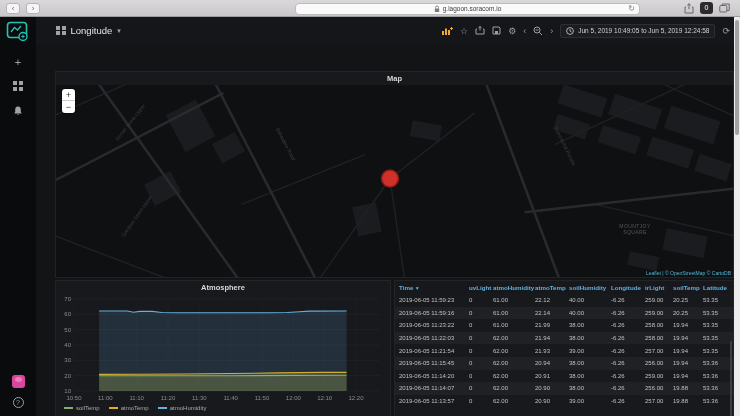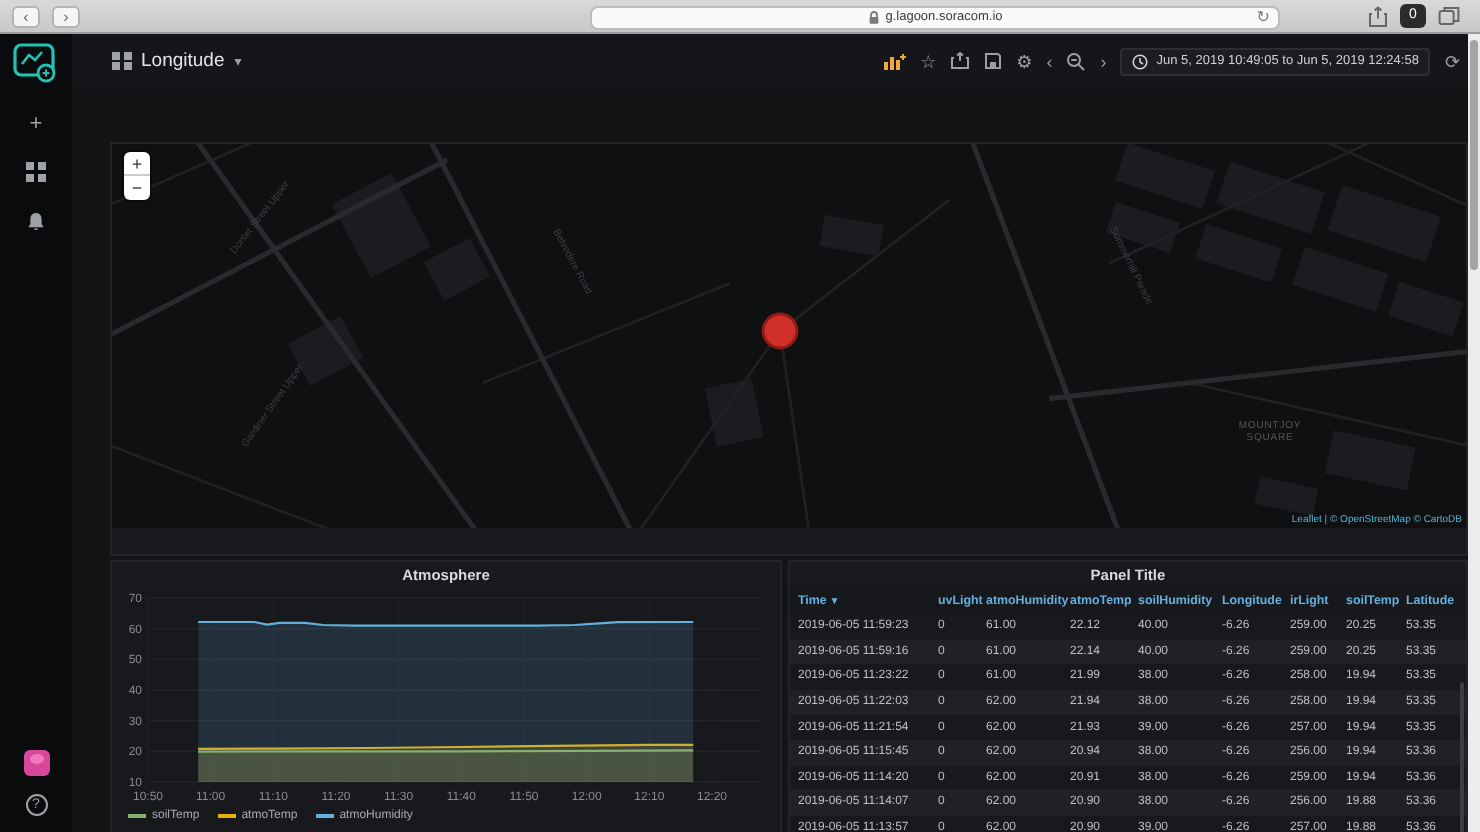--- a/index.html
+++ b/index.html
@@ -183,20 +183,23 @@
           </svg>
           <span class="time-text">Jun 5, 2019 10:49:05 to Jun 5, 2019 12:24:58</span>
         </div>
         <span class="nb-ic">⟳</span>
       </div>
     </div>
 
     <div class="dashboard">
 
       <div class="panel p-map">
+        <div class="panel-title">
+          <span>Map</span>
+        </div>
         <div class="map-area">
           <svg class="map-svg" viewBox="0 0 679 193" preserveAspectRatio="none">
             <rect x="0" y="0" width="679" height="193" fill="#0f1011"></rect>
             <g fill="#1a1c1f">
               <rect x="505" y="6" width="46" height="20" transform="rotate(18 528 16)"></rect>
               <rect x="556" y="16" width="50" height="22" transform="rotate(18 581 27)"></rect>
               <rect x="612" y="28" width="52" height="24" transform="rotate(18 638 40)"></rect>
               <rect x="500" y="34" width="34" height="16" transform="rotate(18 517 42)"></rect>
               <rect x="545" y="46" width="40" height="18" transform="rotate(18 565 55)"></rect>
               <rect x="594" y="58" width="44" height="20" transform="rotate(18 616 68)"></rect>
@@ -300,23 +303,20 @@
               <span>atmoTemp</span>
             </span>
             <span class="legend-item">
               <span class="legend-dash" style="background: rgb(100, 176, 223);"></span>
               <span>atmoHumidity</span>
             </span>
           </div>
       </div>
 
       <div class="panel p-table">
-        <div class="panel-title">
-          <span>Panel Title</span>
-        </div>
         <table>
           <colgroup>
             <col style="width:70px">
               <col style="width:24px">
               <col style="width:42px">
             <col style="width:34px">
               <col style="width:42px">
               <col style="width:34px">
             <col style="width:28px">
               <col style="width:30px">

